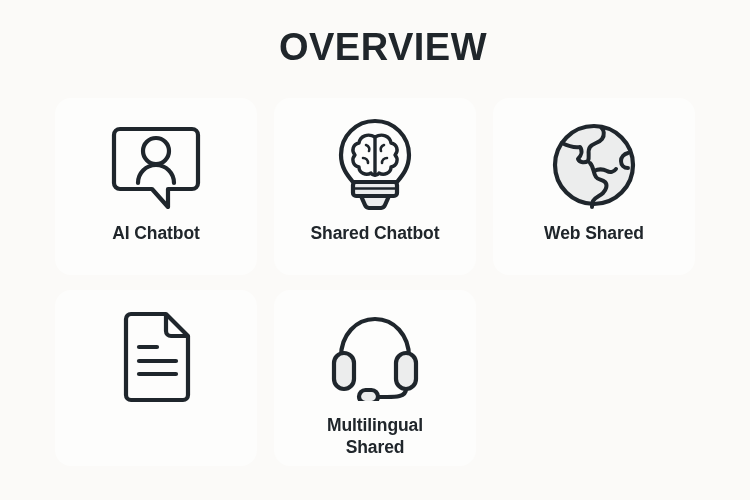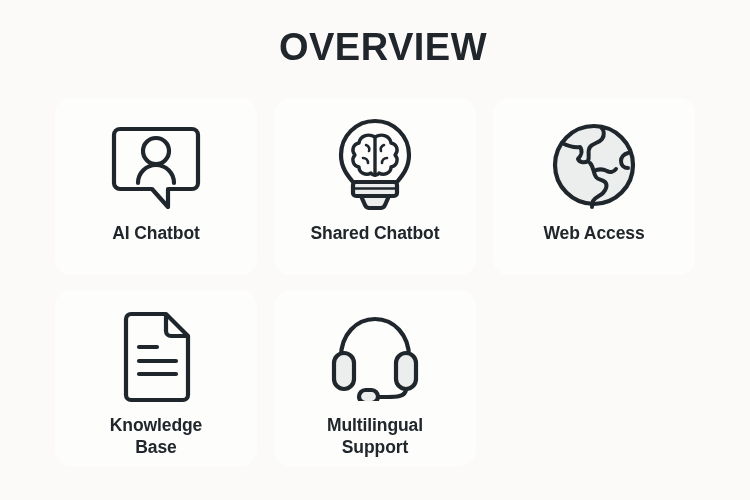--- a/index.html
+++ b/index.html
@@ -127,46 +127,44 @@
     <div class="card">
       <div class="icon-wrap">
         <svg width="88" height="88" viewBox="0 0 88 88" fill="none">
           <circle cx="44" cy="44" r="39" fill="#eceded" stroke="#1f262c" stroke-width="4.2"></circle>
           <path d="M12 22 c6 3 12 5 18 4 c3 4 1 9 -2 12 c2 4 7 4 10 2 c2 -5 -1 -10 2 -14 c3 -4 9 -4 12 -8 c3 -4 2 -9 -1 -12" stroke="#1f262c" stroke-width="4" fill="none" stroke-linejoin="round" stroke-linecap="round"></path>
           <path d="M40 42 c4 4 3 10 6 14 c2 3 6 2 9 5 c3 3 1 8 -2 11 c-3 3 -8 4 -10 8 c-1 2 -1 4 -1 6" stroke="#1f262c" stroke-width="4" fill="none" stroke-linejoin="round" stroke-linecap="round"></path>
           <path d="M44 50 c4 -2 9 -2 13 0 c3 2 7 1 9 -2" stroke="#1f262c" stroke-width="4" fill="none" stroke-linejoin="round" stroke-linecap="round"></path>
           <path d="M78 32 c-4 1 -7 4 -7 8 c0 4 3 7 7 7" stroke="#1f262c" stroke-width="4" fill="none" stroke-linejoin="round" stroke-linecap="round"></path>
         </svg>
       </div>
-      <div class="card-label">Web Access</div>
+      <div class="card-label">Web Shared</div>
     </div>
 
     <div class="card">
       <div class="icon-wrap">
         <svg width="80" height="94" viewBox="0 0 80 94" fill="none">
           <path d="M10 9 a5 5 0 0 1 5 -5 H50 L72 26 V85 a5 5 0 0 1 -5 5 H15 a5 5 0 0 1 -5 -5 Z" stroke="#1f262c" stroke-width="4.2" fill="none" stroke-linejoin="round"></path>
           <path d="M50 4 V21 a5 5 0 0 0 5 5 H72" stroke="#1f262c" stroke-width="4.2" fill="none" stroke-linejoin="round"></path>
           <line x1="23" y1="37" x2="41" y2="37" stroke="#1f262c" stroke-width="4.2" stroke-linecap="round"></line>
           <line x1="23" y1="51" x2="60" y2="51" stroke="#1f262c" stroke-width="4.2" stroke-linecap="round"></line>
           <line x1="23" y1="64" x2="60" y2="64" stroke="#1f262c" stroke-width="4.2" stroke-linecap="round"></line>
         </svg>
       </div>
-      <div class="card-label">Knowledge
-Base</div>
     </div>
 
 
     <div class="card">
       <div class="icon-wrap">
         <svg width="92" height="88" viewBox="0 0 92 88" fill="none">
           <path d="M12 52 V44 C12 22 27 6 46 6 C65 6 80 22 80 44 V52" stroke="#1f262c" stroke-width="4.2" fill="none" stroke-linecap="round"></path>
           <rect x="5" y="40" width="20" height="36" rx="10" stroke="#1f262c" stroke-width="4.2" fill="#eceded"></rect>
           <rect x="67" y="40" width="20" height="36" rx="10" stroke="#1f262c" stroke-width="4.2" fill="#eceded"></rect>
           <path d="M77 76 C77 84 66 84 58 84 H48" stroke="#1f262c" stroke-width="4.2" fill="none" stroke-linecap="round"></path>
           <rect x="30" y="77" width="19" height="13" rx="6.5" stroke="#1f262c" stroke-width="4.2" fill="#eceded"></rect>
         </svg>
       </div>
       <div class="card-label">Multilingual
-Support</div>
+Shared</div>
     </div>
 
   </div>
 </div>
 
 </body></html>

